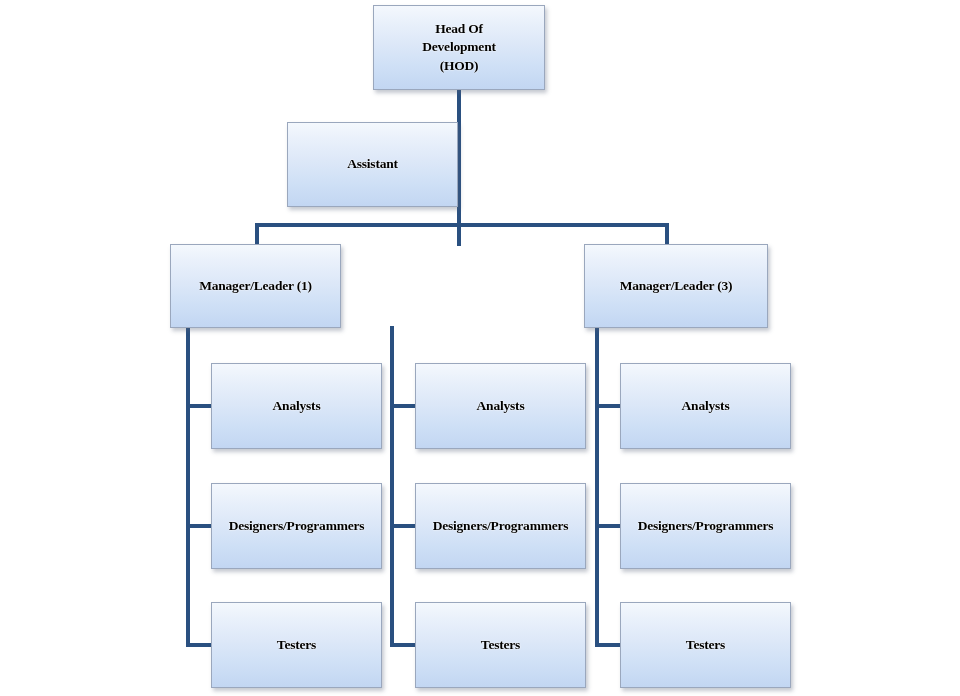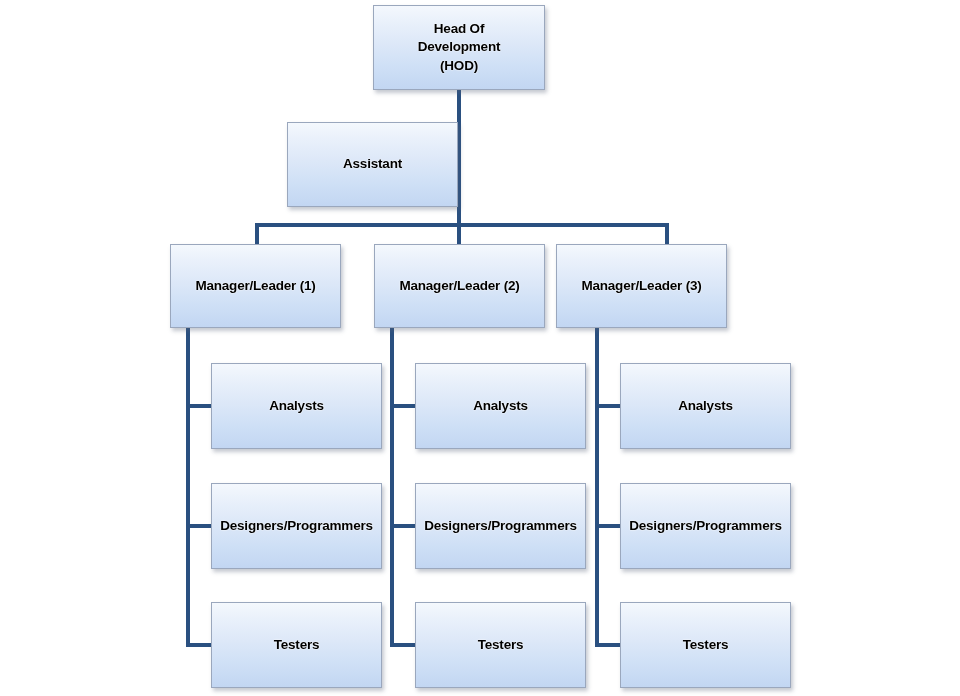--- a/index.html
+++ b/index.html
@@ -34,20 +34,21 @@
                 #eaf1fb 18%,
                 #dde8f8 45%,
                 #cfe0f6 72%,
                 #c2d6f2 100%);
     box-shadow: 2px 3px 4px rgba(90, 100, 120, 0.35);
     display: flex;
     align-items: center;
     justify-content: center;
     text-align: center;
     padding: 2px 24px;
+    font-family: Liberation Serif, serif;
   }
   .node .label {
     font-size: 13.5px;
     font-weight: bold;
     color: #000000;
     line-height: 1.35;
     letter-spacing: -0.2px;
     text-shadow: 0 0 1px #ffffff, 0 0 2px #ffffff;
     white-space: pre-line;
   }
@@ -84,24 +85,21 @@
 (HOD)</span>
   </div>
 
   <div class="node" style="left:271px; top:122px; width:171px; height:85px;margin-left:16px;">
     <span class="label">Assistant</span>
   </div>
 
   <div class="node" style="left:170px; top:244px; width:171px; height:84px;">
     <span class="label">Manager/Leader (1)</span>
   </div>
-  <div class="node" style="left:374px; top:244px; width:171px; height:84px;">
-    <span class="label">Manager/Leader (2)</span>
-  </div>
-  <div class="node" style="left:556px; top:244px; width:171px; height:84px;">
+  <div class="node" style="left:584px; top:244px; width:184px; height:84px;">
     <span class="label">Manager/Leader (3)</span>
   </div>
 
   <div class="node" style="left:211px; top:363px; width:171px; height:86px;">
     <span class="label">Analysts</span>
   </div>
   <div class="node" style="left:415px; top:363px; width:171px; height:86px;">
     <span class="label">Analysts</span>
   </div>
   <div class="node" style="left:620px; top:363px; width:171px; height:86px;">

